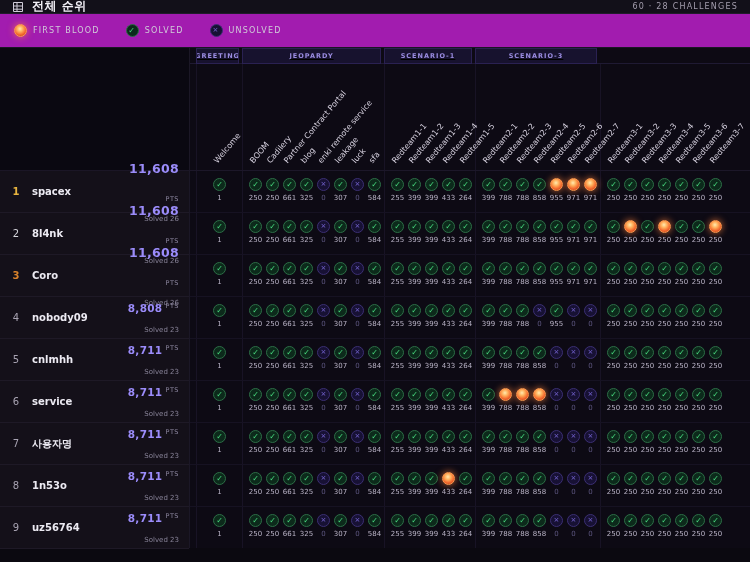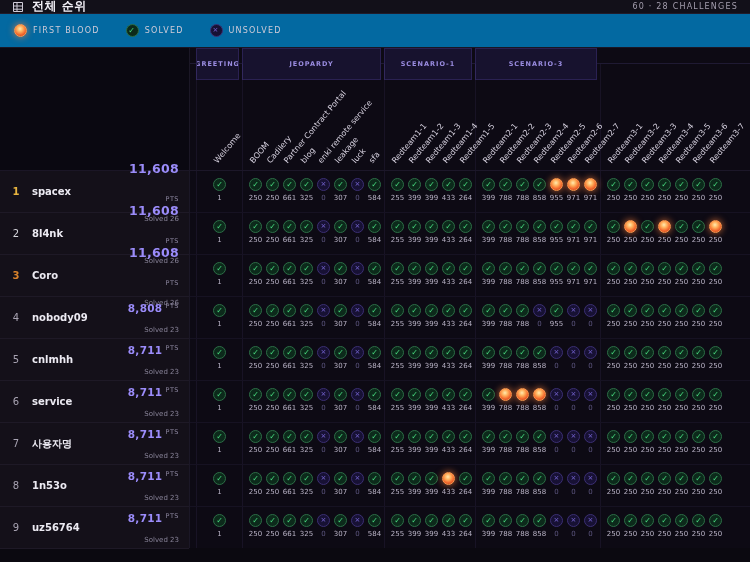--- a/index.html
+++ b/index.html
@@ -5,21 +5,21 @@
   * { margin:0; padding:0; box-sizing:border-box; }
   html,body { width:750px; height:562px; overflow:hidden; background:#0b0910;
     font-family:"DejaVu Sans","Liberation Sans",sans-serif; }
 
   .topbar { height:14px; background:#121019; border-bottom:1px solid #201c2b;
     display:flex; align-items:center; padding:0 12px; }
   .grid-icon { display:inline-flex; margin-right:8px; cursor:pointer; }
   .page-title { font-size:12px; font-weight:bold; color:#f1eff6; letter-spacing:.5px; }
   .stats { margin-left:auto; font-size:8px; letter-spacing:1.2px; color:#a49eae; }
 
-  .legend { height:34px; background:#0369a1; border-bottom:1px solid #1a1624;
+  .legend { height:34px; background:#a21caf; border-bottom:1px solid #1a1624;
     display:flex; align-items:center; gap:26px; padding:0 14px; }
   .litem { display:flex; align-items:center; gap:6px; font-size:8px;
     letter-spacing:1.2px; color:#cfcbd8; }
 
   .ic { width:13px; height:13px; border-radius:50%; display:flex; align-items:center;
     justify-content:center; font-size:8px; line-height:1; flex-shrink:0; }
   .ic-s { background:#0c2a1b; border:1px solid #2c6e46; color:var(--solved-green); }
   .ic-u { background:#171134; border:1px solid #3b2f73; color:var(--unsolved-purple); font-size:7px; }
   .ic-f { background:radial-gradient(circle at 45% 35%, #ffe9b0 0%, #ffb25e 30%, #f4692e 62%, #a2331f 100%);
     border:1px solid #ff9a4d; box-shadow:0 0 6px 1px rgba(255,130,60,.55); color:transparent; }
@@ -30,21 +30,21 @@
   .right-pane { flex:1; overflow:hidden; }
 
   .rrow { display:flex; padding-left:6px; }
   .g0 { width:46px; flex-shrink:0; }
   .g1 { width:142px; flex-shrink:0; }
   .g2 { width:91px; flex-shrink:0; }
   .g3 { width:125px; flex-shrink:0; }
   .g4 { width:125px; flex-shrink:0; }
 
   .category-row { height:16px; border-bottom:1px solid #1f1a33; }
-  .cat { display:flex; height:32px; padding-right:3px; }
+  .cat { display:flex; height:16px; padding-right:3px;text-decoration:underline; }
   .cat-label { flex:1; display:flex; align-items:center; justify-content:center;
     background:#17122e; border:1px solid #2a2152; color:var(--category-text);
     font-size:6.5px; font-weight:bold; letter-spacing:1px; white-space:nowrap; overflow:hidden; }
 
   .labels-row { height:107px; border-bottom:1px solid #1c1729; }
   .lab-group { display:flex; padding-left:4px; border-left:1px solid rgba(130,110,200,.10); }
   .g0.lab-group { justify-content:center; padding-left:0; }
   .lab-col { width:17px; position:relative; }
   .lab { position:absolute; left:8px; bottom:5px; transform:rotate(-50deg);
     transform-origin:0 100%; font-size:8px; color:#d6d1df; white-space:nowrap; }

